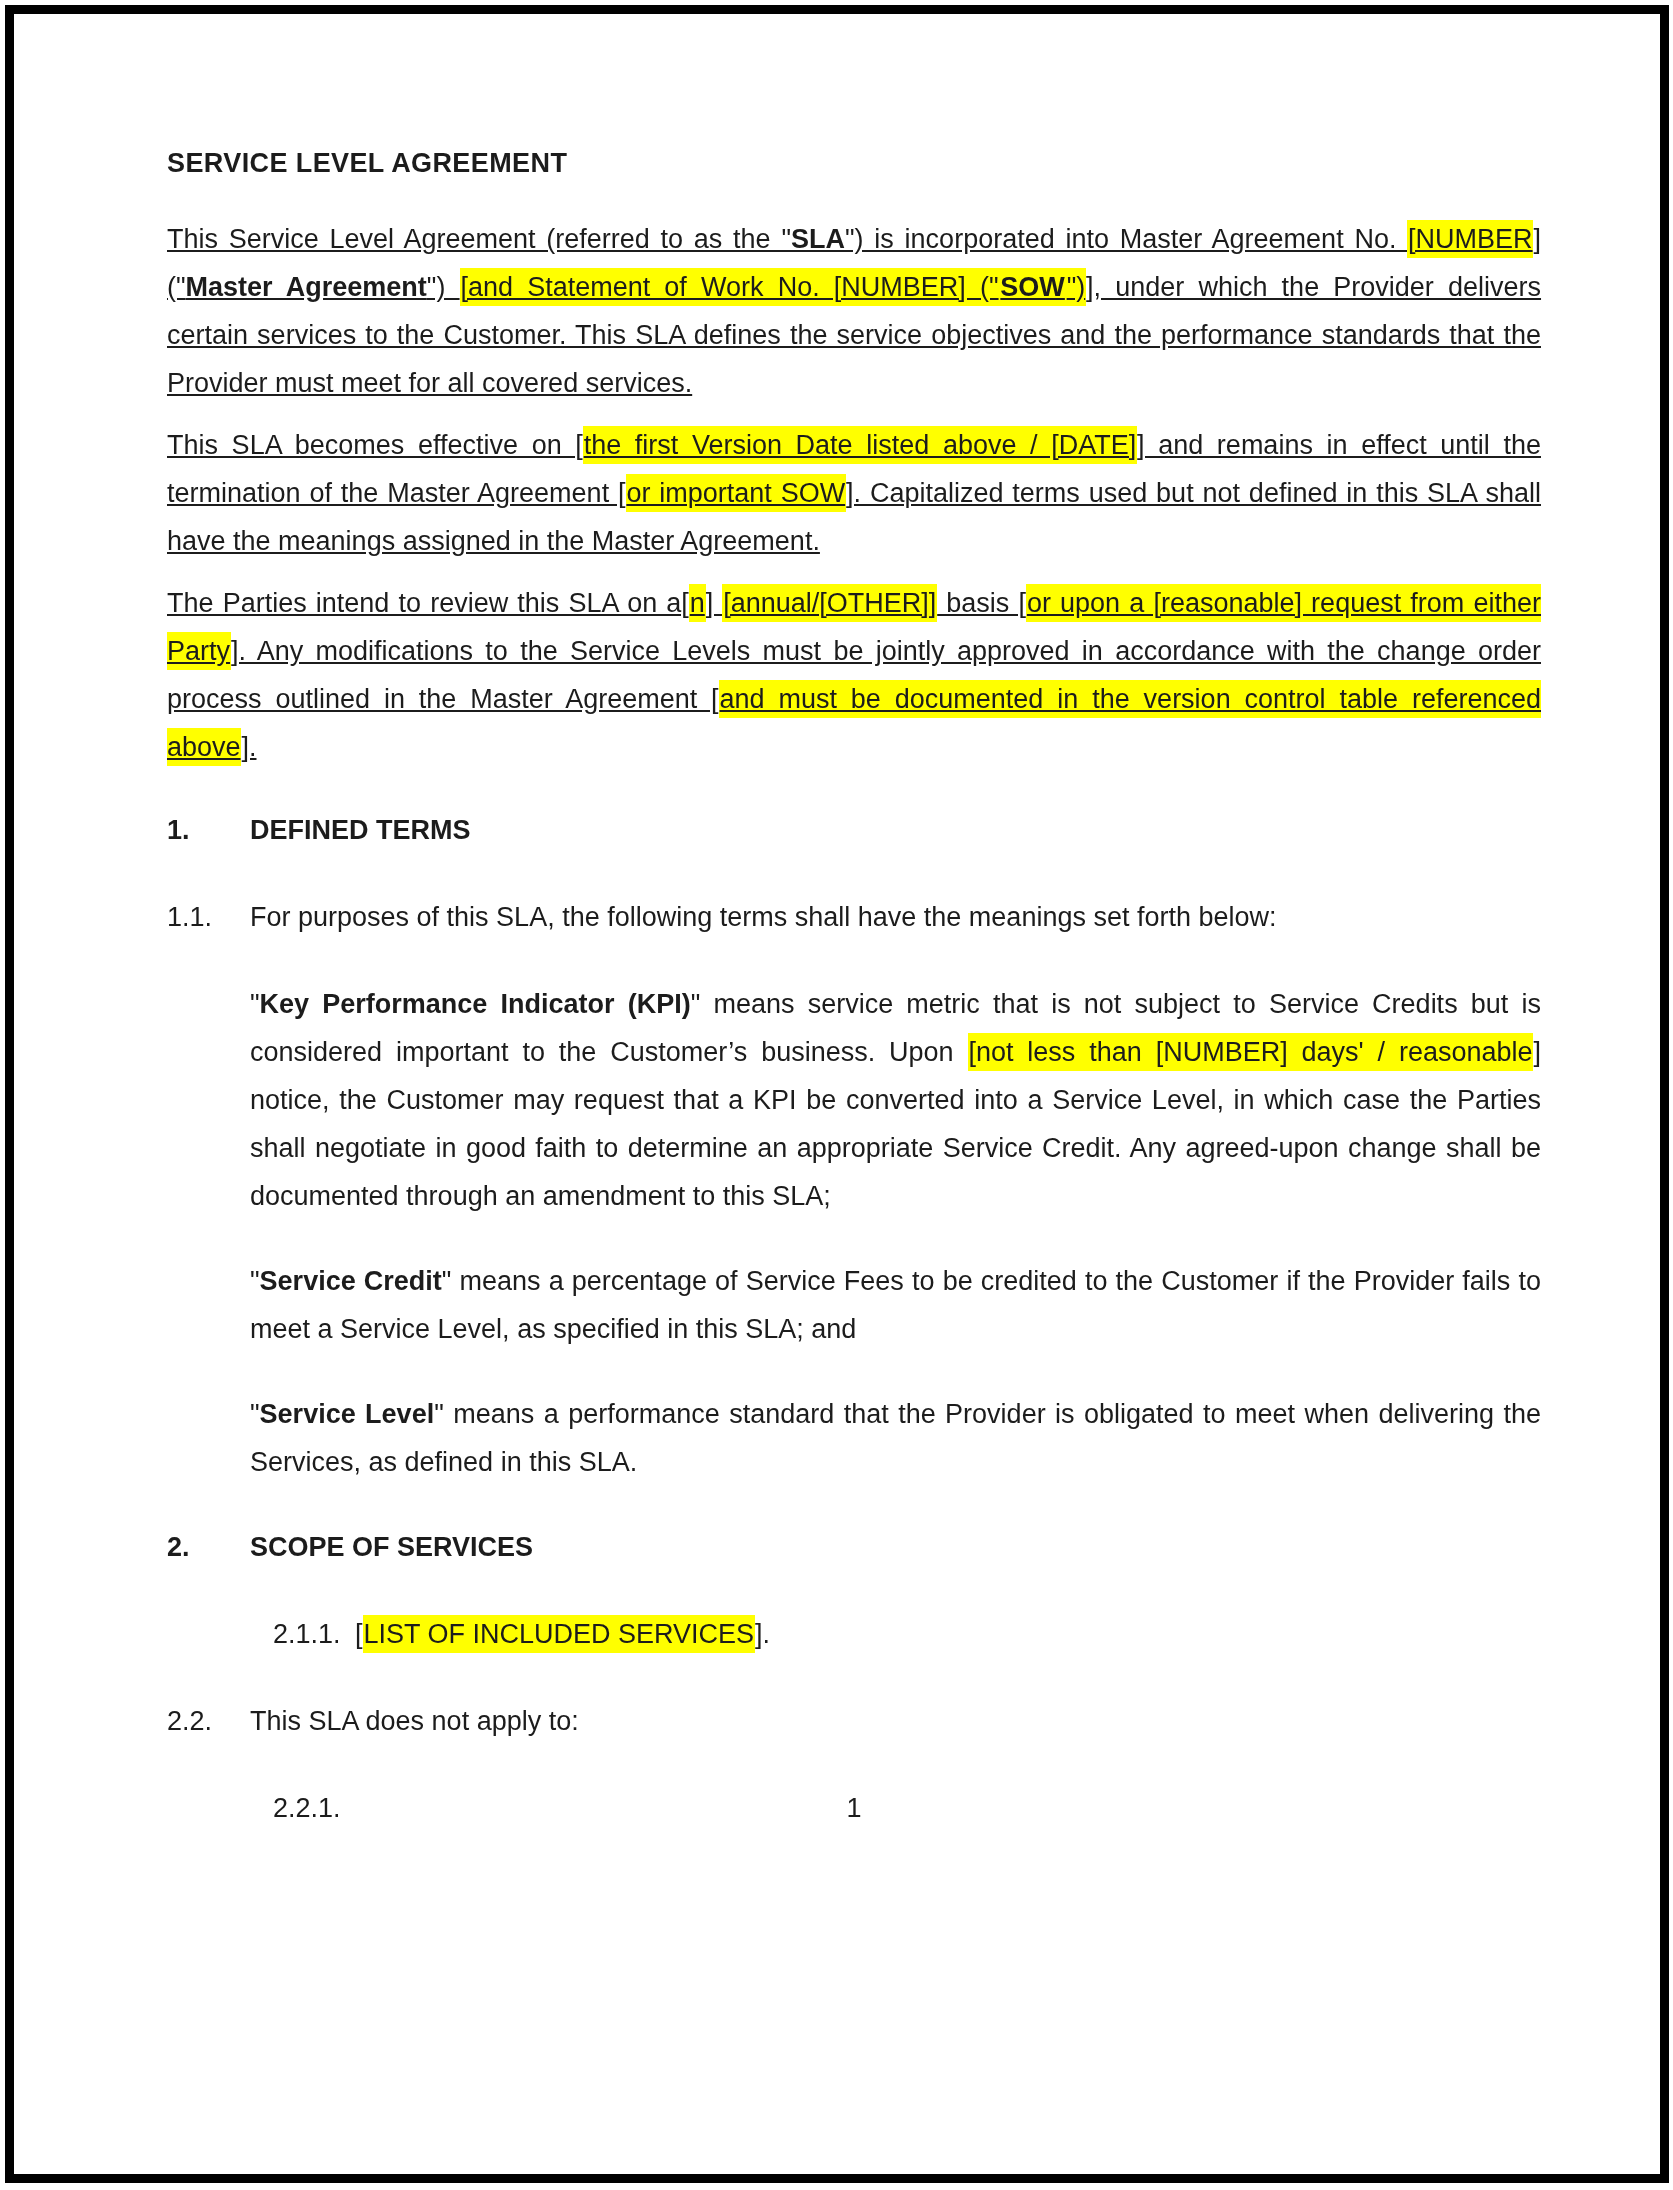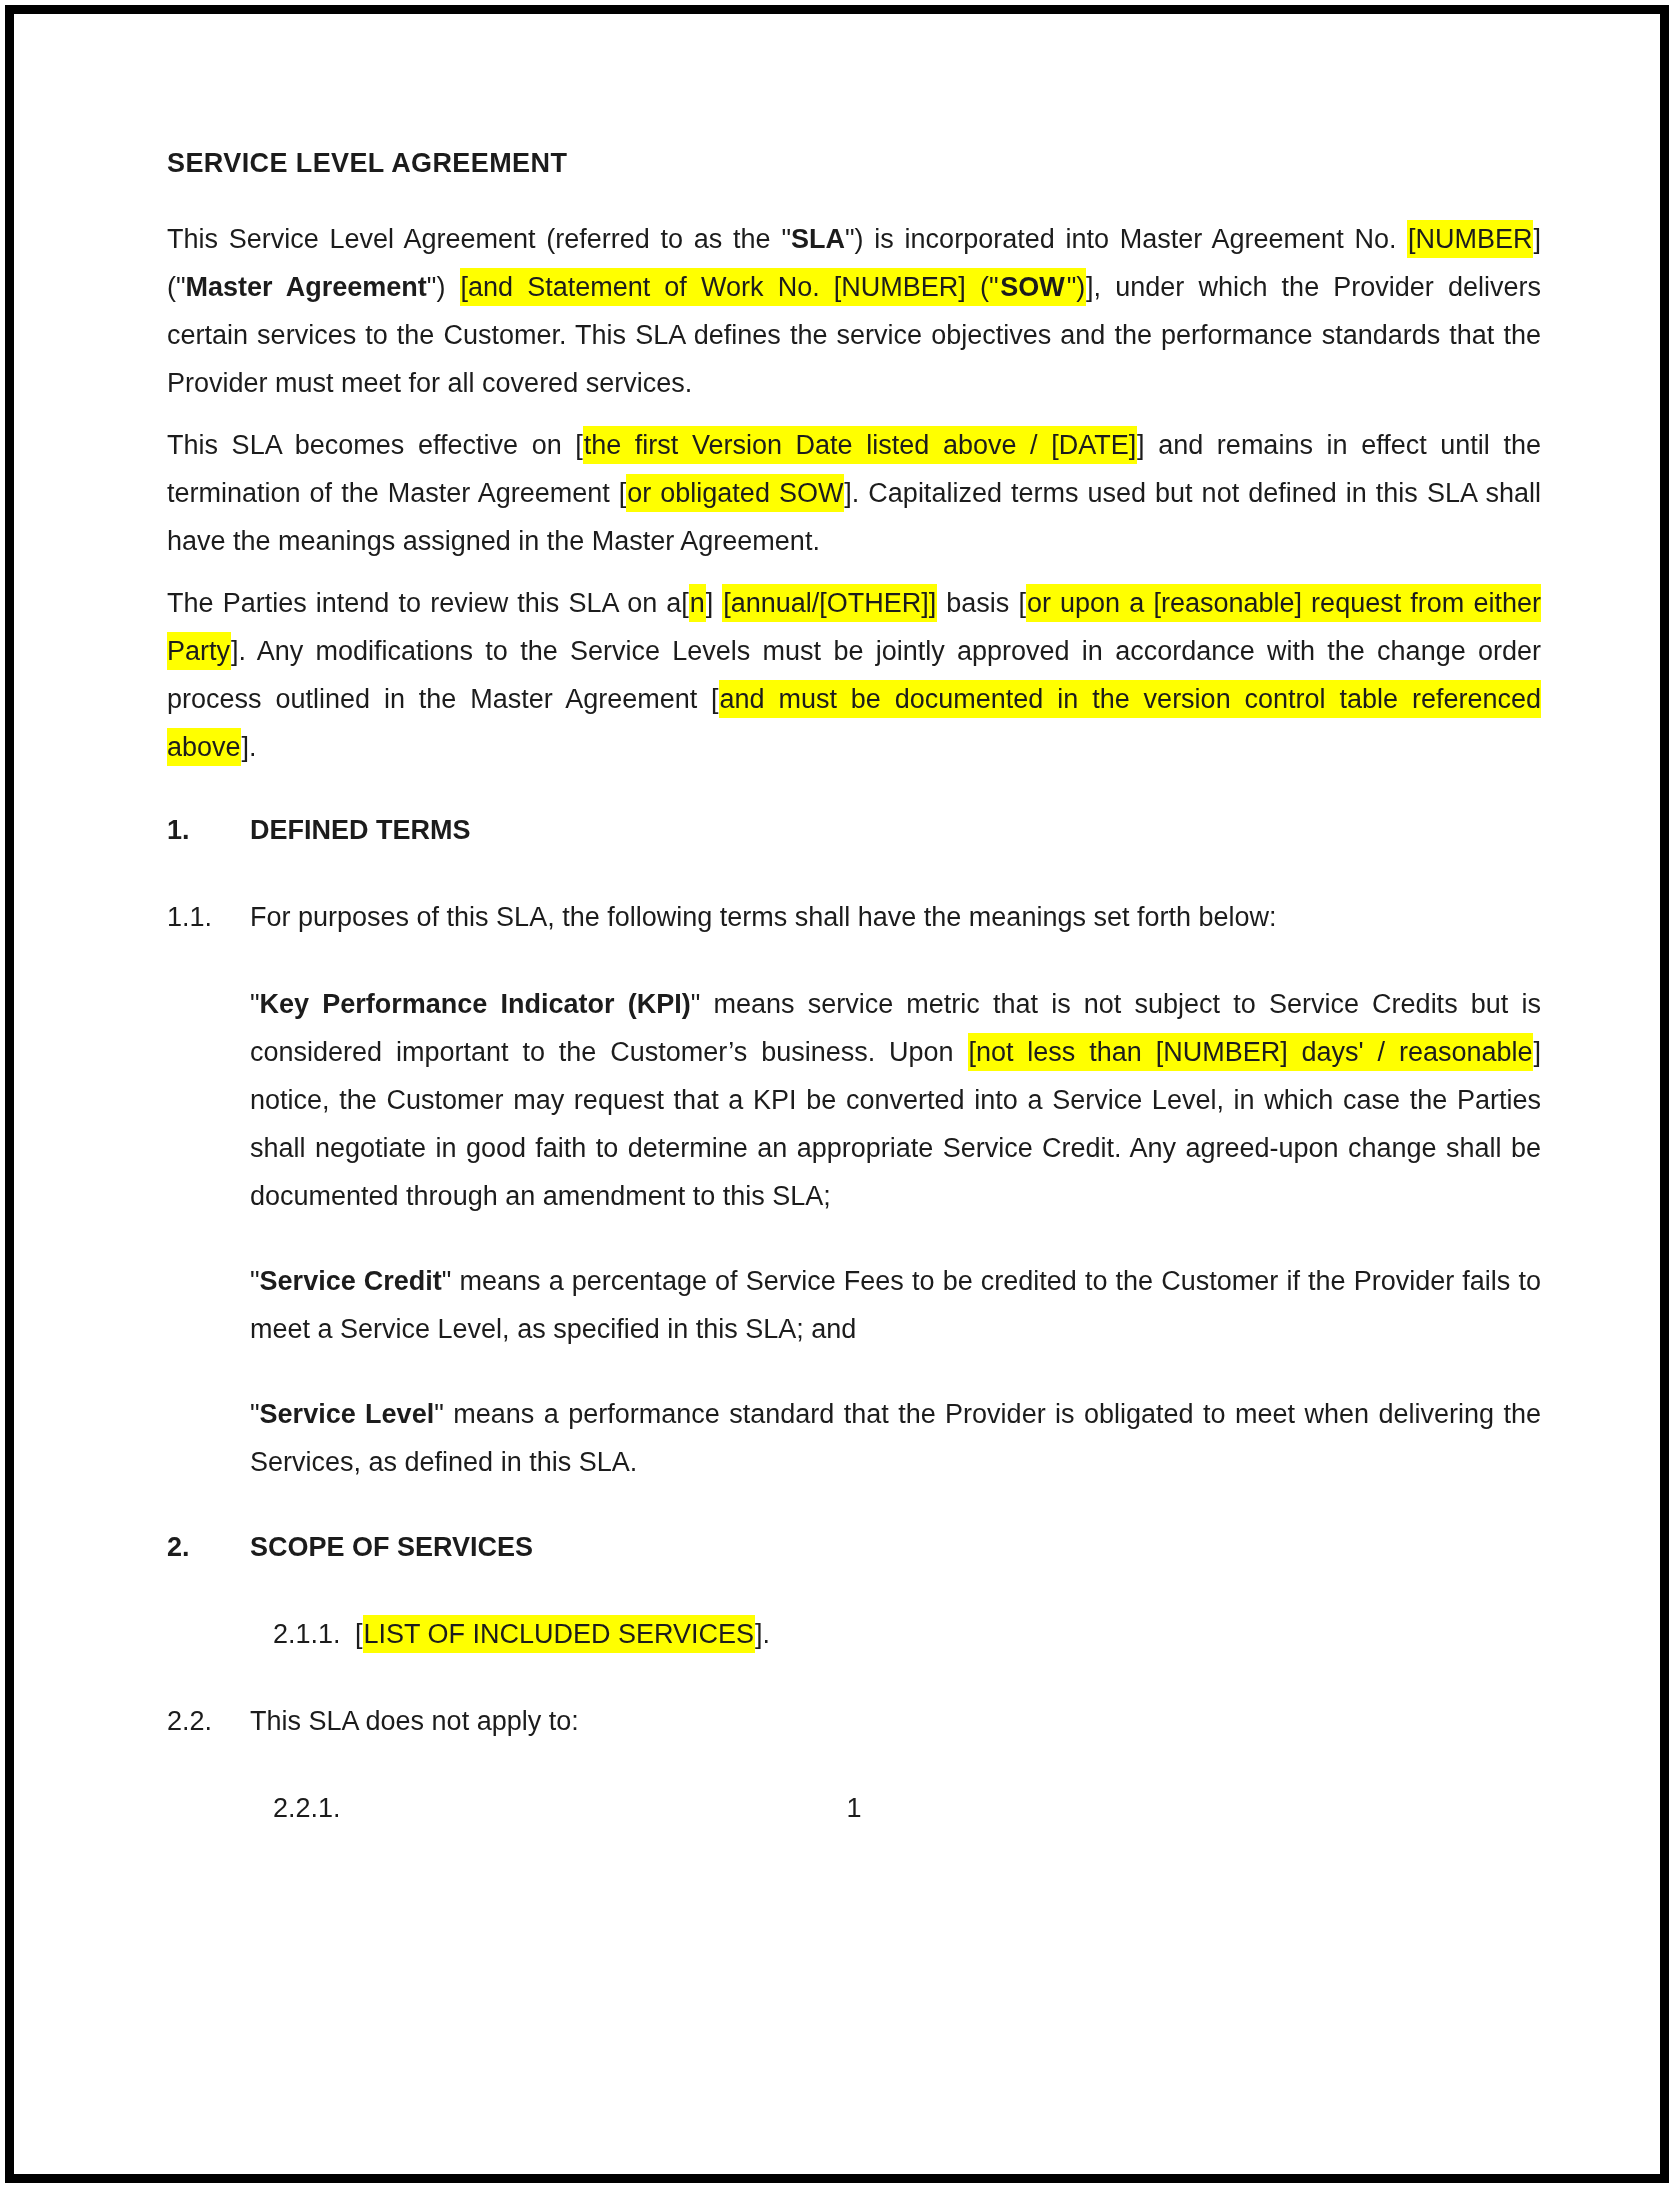--- a/index.html
+++ b/index.html
@@ -33,20 +33,21 @@
   }
   .doc-title {
     text-align: left;
     font-weight: 700;
     margin-bottom: 28px;
     letter-spacing: 0.4px;
   }
   p.para {
     text-align: justify;
     margin-bottom: 14px;
+    text-decoration: underline;
   }
   .section-heading {
     position: relative;
     padding-left: 83px;
     font-weight: 700;
     margin-top: 35px;
     margin-bottom: 39px;
   }
   .section-heading .num {
     position: absolute;
@@ -91,21 +92,21 @@
 <body>
 
 <div class="page-border"></div>
 
 <div class="content">
 
   <div class="doc-title">SERVICE LEVEL AGREEMENT</div>
 
   <p class="para"><span>This Service Level Agreement (referred to as the "</span><span class="b">SLA</span><span>") is incorporated into Master Agreement No. </span><span class="hl">[NUMBER</span><span>] ("</span><span class="b">Master Agreement</span><span>") </span><span class="hl">[and Statement of Work No. [NUMBER] ("</span><span class="hl b">SOW</span><span class="hl">")</span><span>], under which the Provider delivers certain services to the Customer. This SLA defines the service objectives and the performance standards that the Provider must meet for all covered services.</span></p>
 
-  <p class="para"><span>This SLA becomes effective on [</span><span class="hl">the first Version Date listed above / [DATE]</span><span>] and remains in effect until the termination of the Master Agreement [</span><span class="hl">or obligated SOW</span><span>]. Capitalized terms used but not defined in this SLA shall have the meanings assigned in the Master Agreement.</span></p>
+  <p class="para"><span>This SLA becomes effective on [</span><span class="hl">the first Version Date listed above / [DATE]</span><span>] and remains in effect until the termination of the Master Agreement [</span><span class="hl">or important SOW</span><span>]. Capitalized terms used but not defined in this SLA shall have the meanings assigned in the Master Agreement.</span></p>
 
   <p class="para"><span>The Parties intend to review this SLA on a[</span><span class="hl">n</span><span>] </span><span class="hl">[annual/[OTHER]]</span><span> basis [</span><span class="hl">or upon a [reasonable] request from either Party</span><span>]. Any modifications to the Service Levels must be jointly approved in accordance with the change order process outlined in the Master Agreement [</span><span class="hl">and must be documented in the version control table referenced above</span><span>].</span></p>
 
   <div class="section-heading">
     <span class="num">1.</span>
     <span>DEFINED TERMS</span>
   </div>
 
   <div class="clause">
     <span class="num">1.1.</span>

